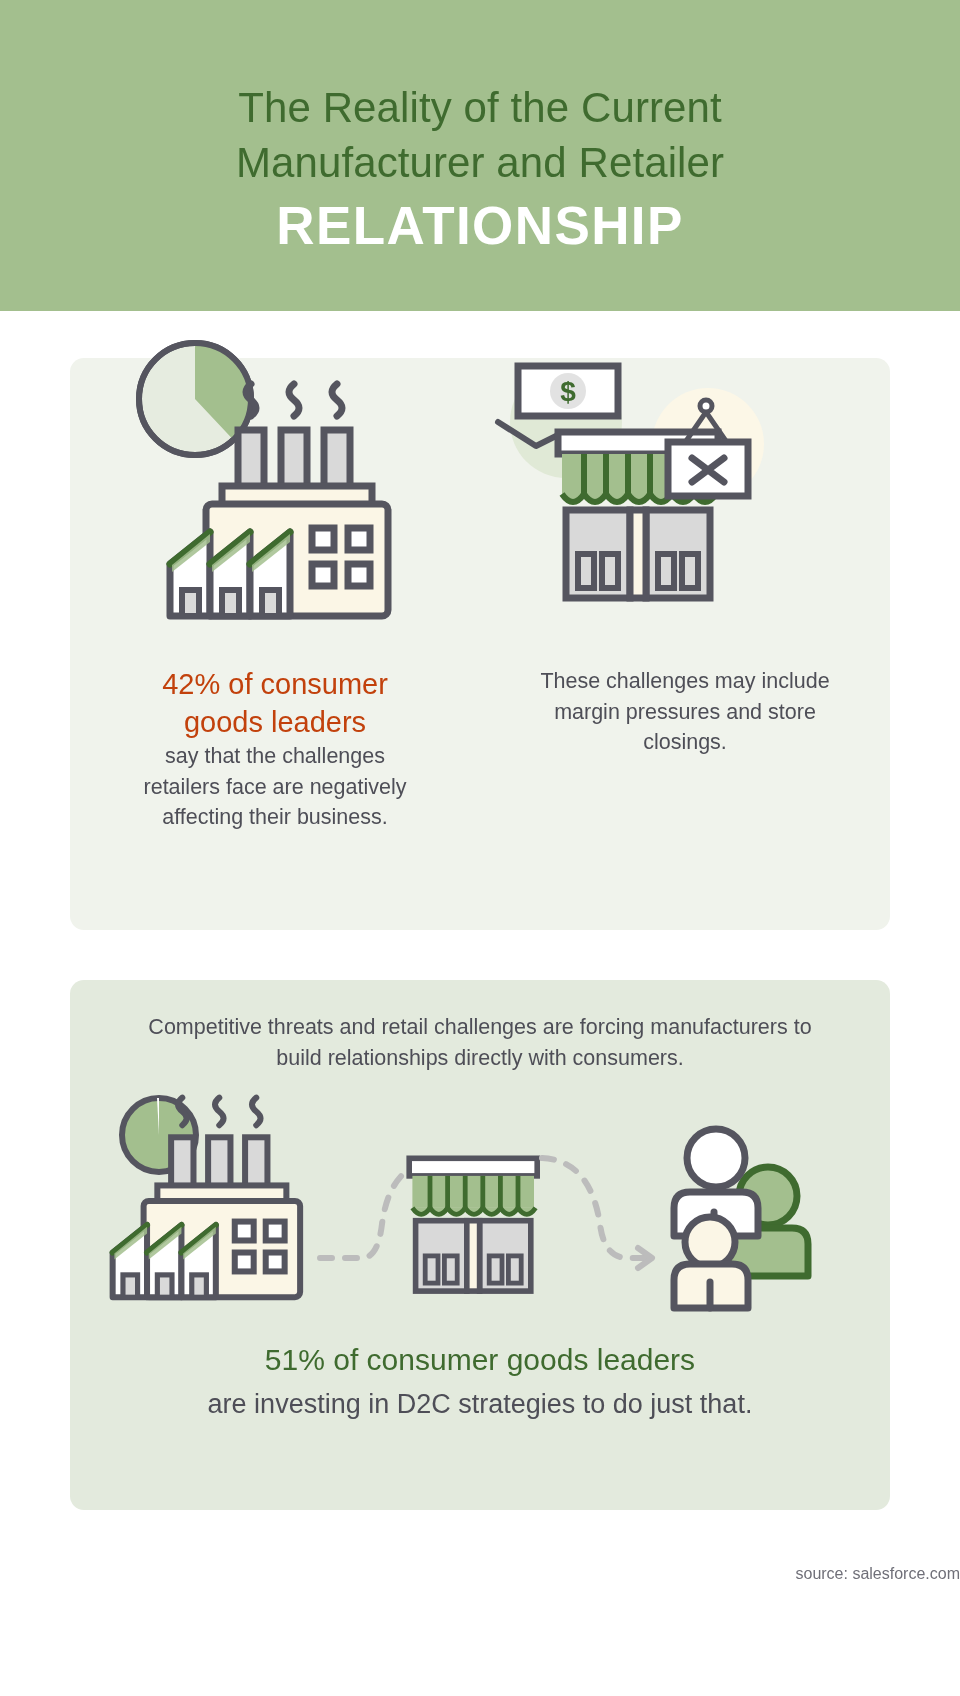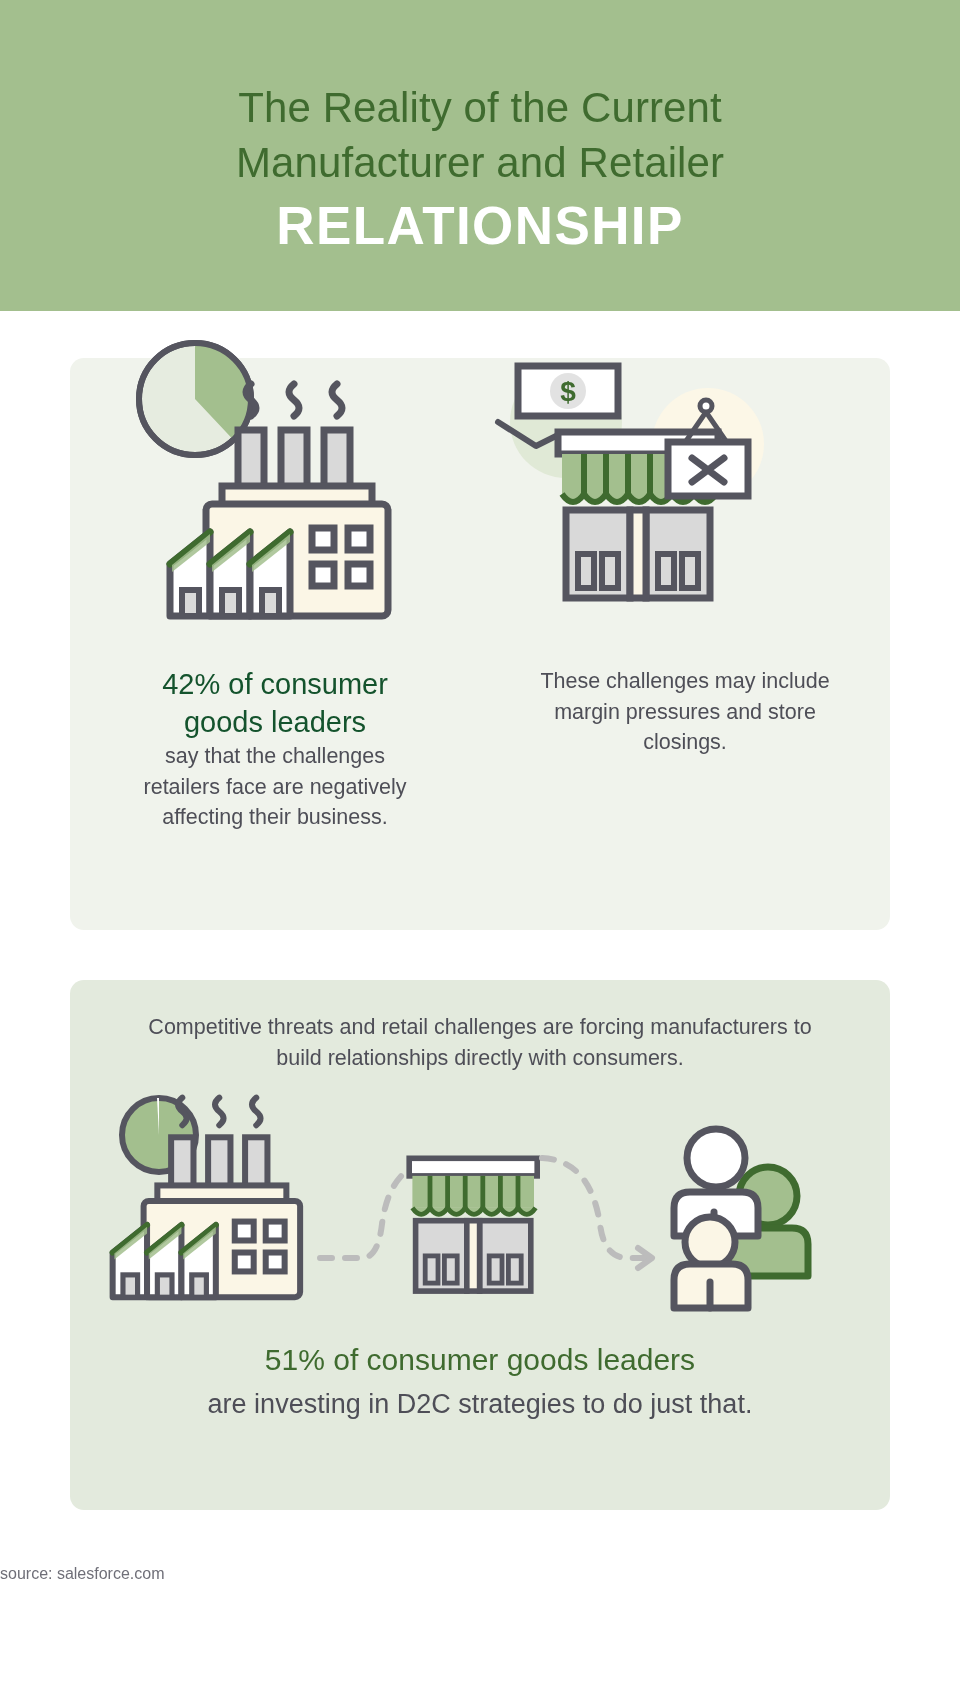--- a/index.html
+++ b/index.html
@@ -83,21 +83,21 @@
     width: 100%;
     height: 270px;
   }
   .txt {
     text-align: center;
     color: #4e4e57;
     font-size: 21.5px;
     line-height: 1.42;
   }
   .txt .hl {
-    color: #14532d;
+    color: #c2410c;
     font-size: 29px;
     line-height: 1.3;
     display: block;
   }
 
   
   .intro {
     text-align: center;
     color: #4e4e57;
     font-size: 21.5px;
@@ -127,21 +127,21 @@
     display: block;
     margin-top: 6px;
   }
 
   
   .source {
     position: absolute;
     left: 0;
     top: 1565px;
     width: 960px;
-    text-align: left;
+    text-align: right;
     color: #6f6f78;
     font-size: 16px;
   }
 
   svg { display: block; overflow: visible; }
   .abs { position: absolute; }
 </style>
 </head>
 <body>
 

